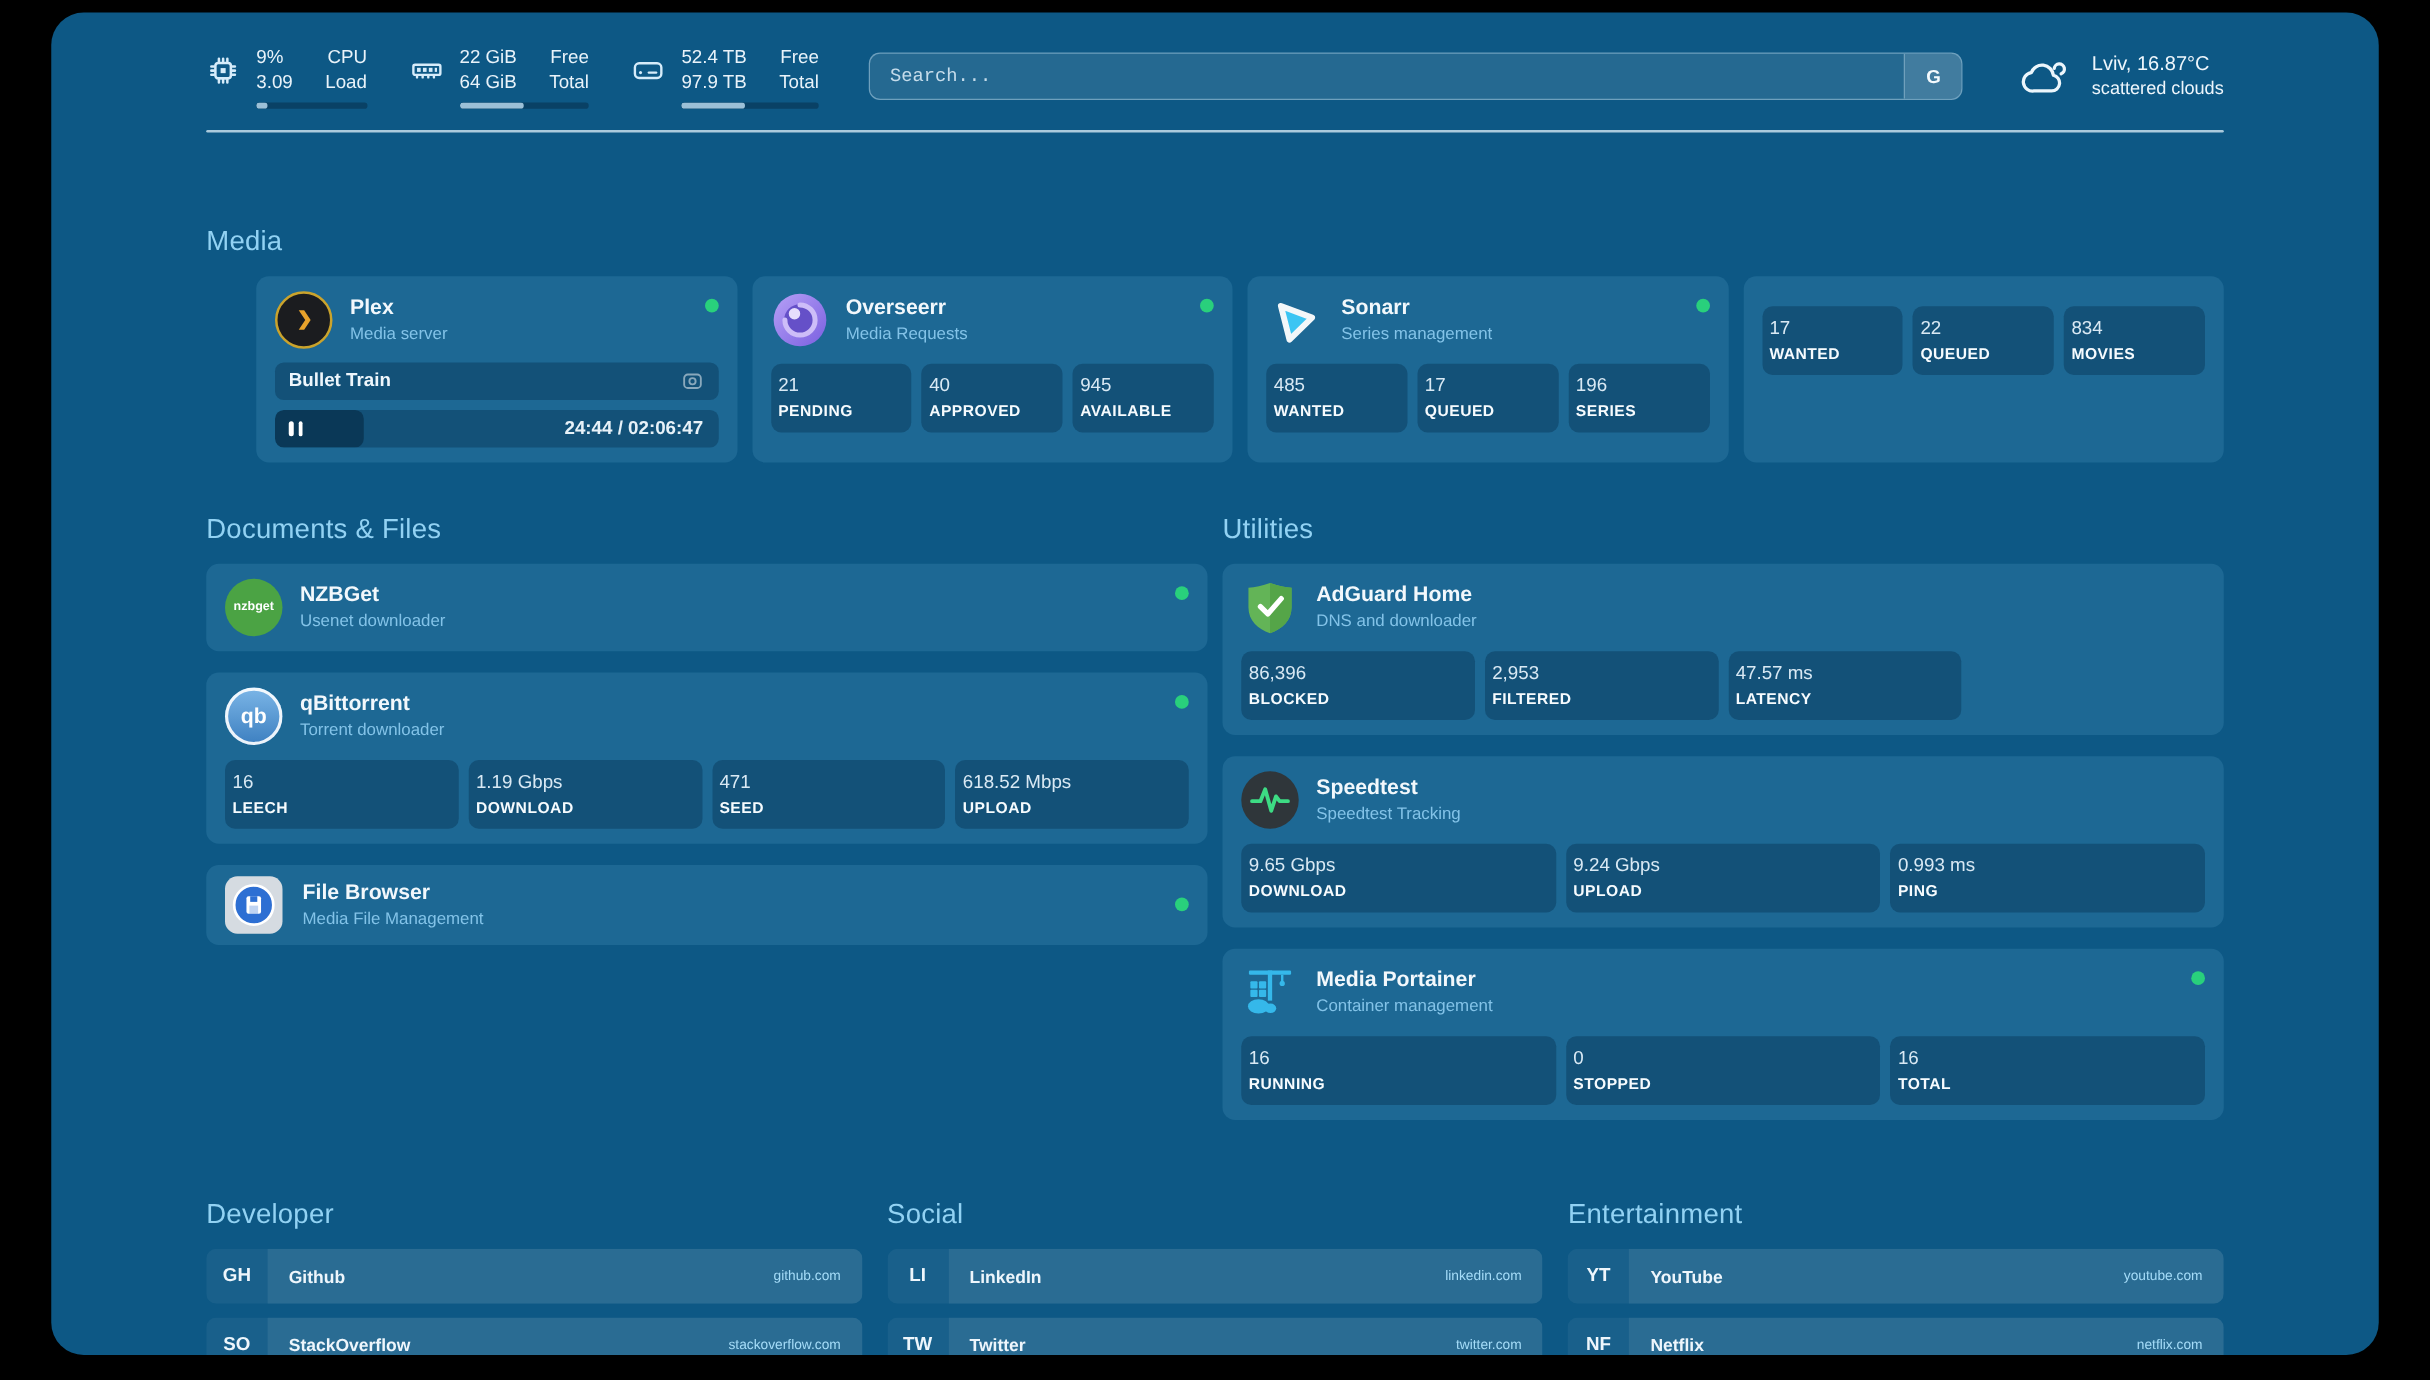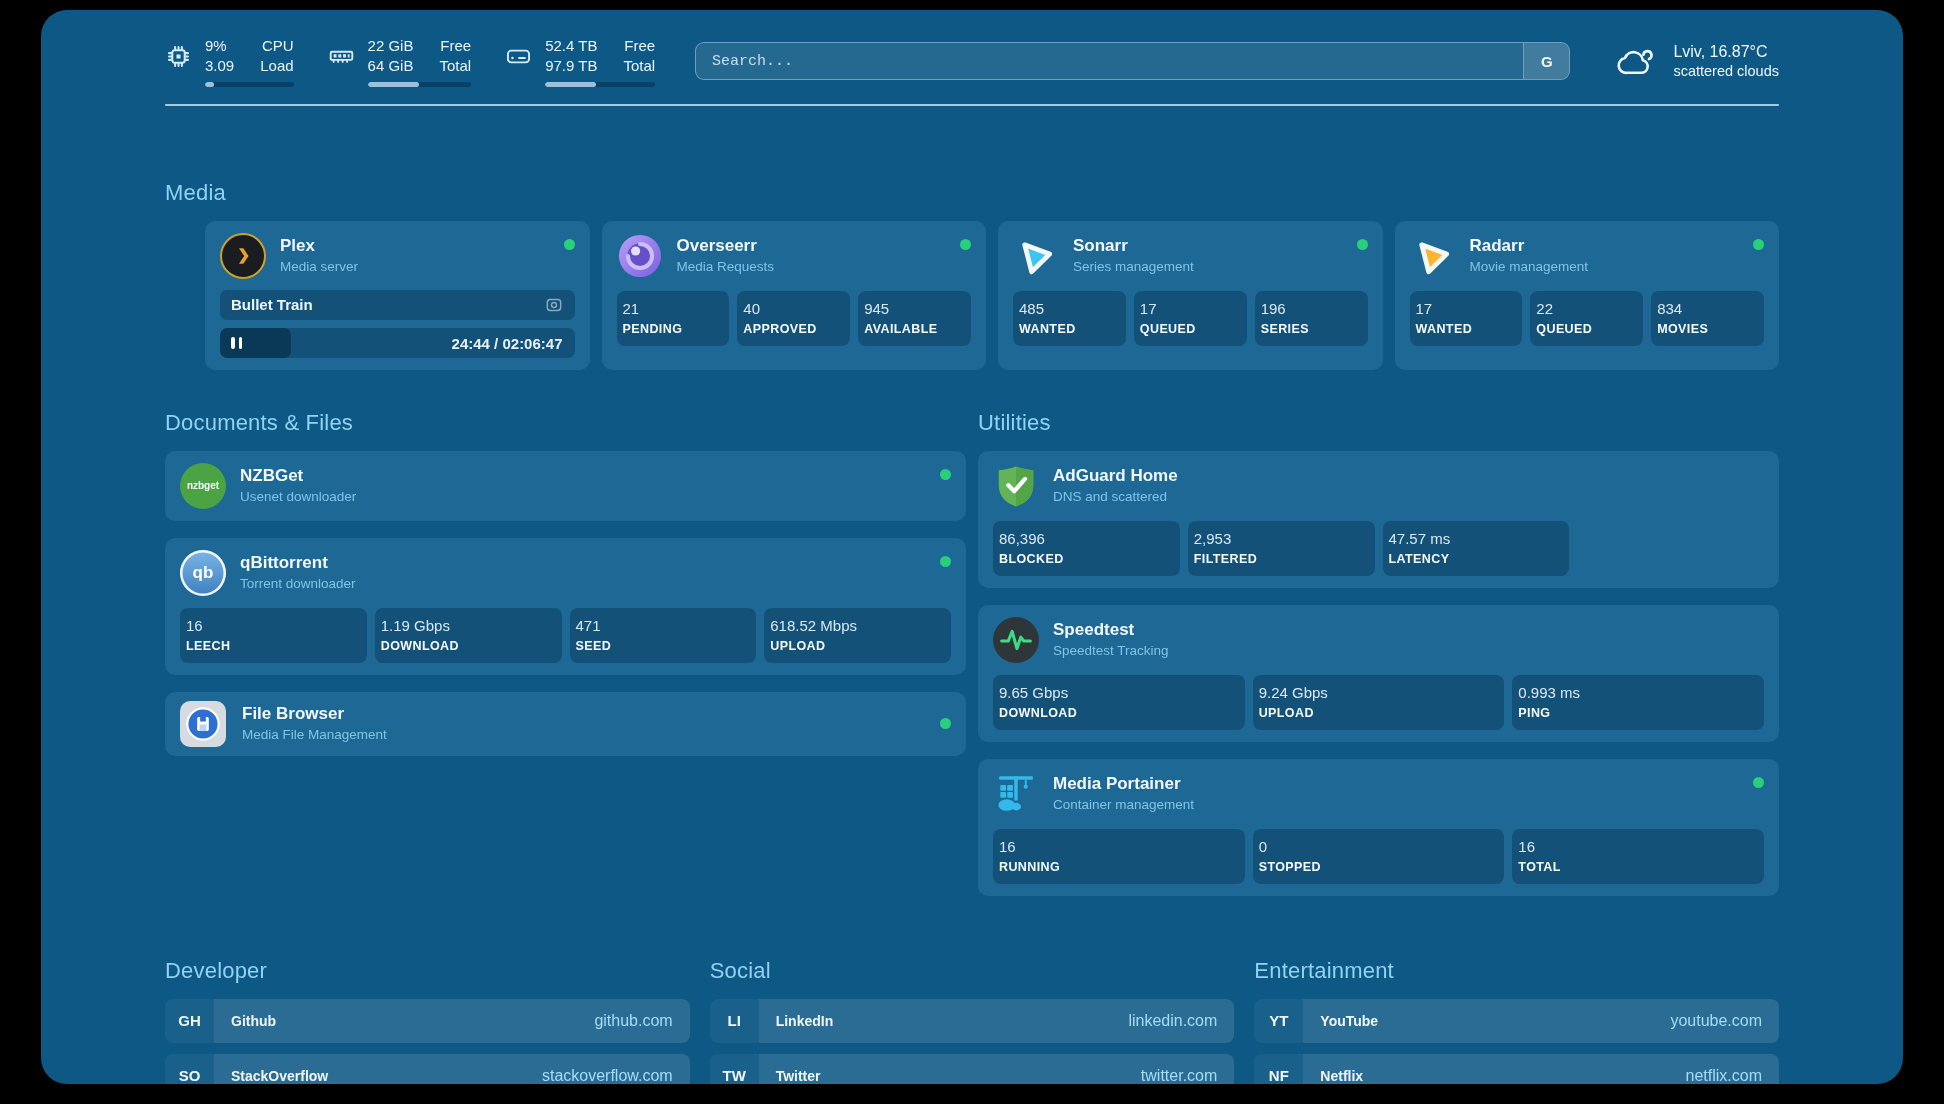--- a/index.html
+++ b/index.html
@@ -86,21 +86,21 @@
 
   
   .bm-wrap { display:grid; grid-template-columns:1fr 1fr 1fr; gap:20px; margin-top:62px; align-items:start; }
   .bm-col h2 { margin-bottom:15px; }
   .bm-rows { display:flex; flex-direction:column; gap:11px; }
   .bm-row { display:flex; height:44px; border-radius:8px; overflow:hidden; cursor:pointer; }
   .bm-abbr { width:49px; flex:none; background:rgba(255,255,255,.05); display:flex; align-items:center; justify-content:center;
     font-size:15px; font-weight:600; color:#eef6fc; }
   .bm-body { flex:1; background:rgba(255,255,255,.12); display:flex; align-items:center; padding:0 17px; }
   .bm-name { font-size:14px; font-weight:600; color:#eef6fc; }
-  .bm-url { margin-left:auto; font-size:16px; color:#a5dcf8; }
+  .bm-url { margin-left:auto; font-size:11px; color:#a5dcf8; }
 </style>
 </head>
 <body>
 
 <div class="frame">
 <div class="app">
 <div class="content">
 
   <div class="topbar">
     <div class="sysstats">
@@ -292,32 +292,20 @@
             <div class="l">QUEUED</div>
           </div>
           <div class="tile">
             <div class="v">196</div>
             <div class="l">SERIES</div>
           </div>
         </div>
       </div>
 
       <div class="card">
-        <div class="app-head">
-          <span class="app-icon">
-            <svg viewBox="0 0 24 24">
-                    <path d="M7 5.4 19.2 12 8.6 19.8z" transform="rotate(-8 12 12)" fill="#fdb52f" stroke="#f3f7f9" stroke-width="2.5" stroke-linejoin="round"></path>
-                  </svg>
-          </span>
-          <span class="app-titles">
-            <span class="app-title">Radarr</span>
-            <span class="app-sub">Movie management</span>
-          </span>
-          <span class="dot"></span>
-        </div>
         <div class="tiles t3">
           <div class="tile">
             <div class="v">17</div>
             <div class="l">WANTED</div>
           </div>
           <div class="tile">
             <div class="v">22</div>
             <div class="l">QUEUED</div>
           </div>
           <div class="tile">
@@ -403,21 +391,21 @@
           <div class="app-head">
             <span class="app-icon">
               <svg viewBox="0 0 24 24">
                 <path d="M12 1.8c3 1.2 6.4 1.7 9 2v8.1c0 5.6-4 9.2-9 10.8-5-1.6-9-5.2-9-10.8V3.8c2.6-.3 6-.8 9-2z" fill="#63b457"></path>
                 <path d="M12 1.8c3 1.2 6.4 1.7 9 2v8.1c0 5.6-4 9.2-9 10.8z" fill="#55a548"></path>
                 <path d="M8 11.6l3.1 3.1 5.6-6.4" fill="none" stroke="#ffffff" stroke-width="2.2" stroke-linecap="round" stroke-linejoin="round"></path>
               </svg>
             </span>
             <span class="app-titles">
               <span class="app-title">AdGuard Home</span>
-              <span class="app-sub">DNS and scattered</span>
+              <span class="app-sub">DNS and downloader</span>
             </span>
           </div>
           <div class="tiles t4">
             <div class="tile">
               <div class="v">86,396</div>
               <div class="l">BLOCKED</div>
             </div>
             <div class="tile">
               <div class="v">2,953</div>
               <div class="l">FILTERED</div>

